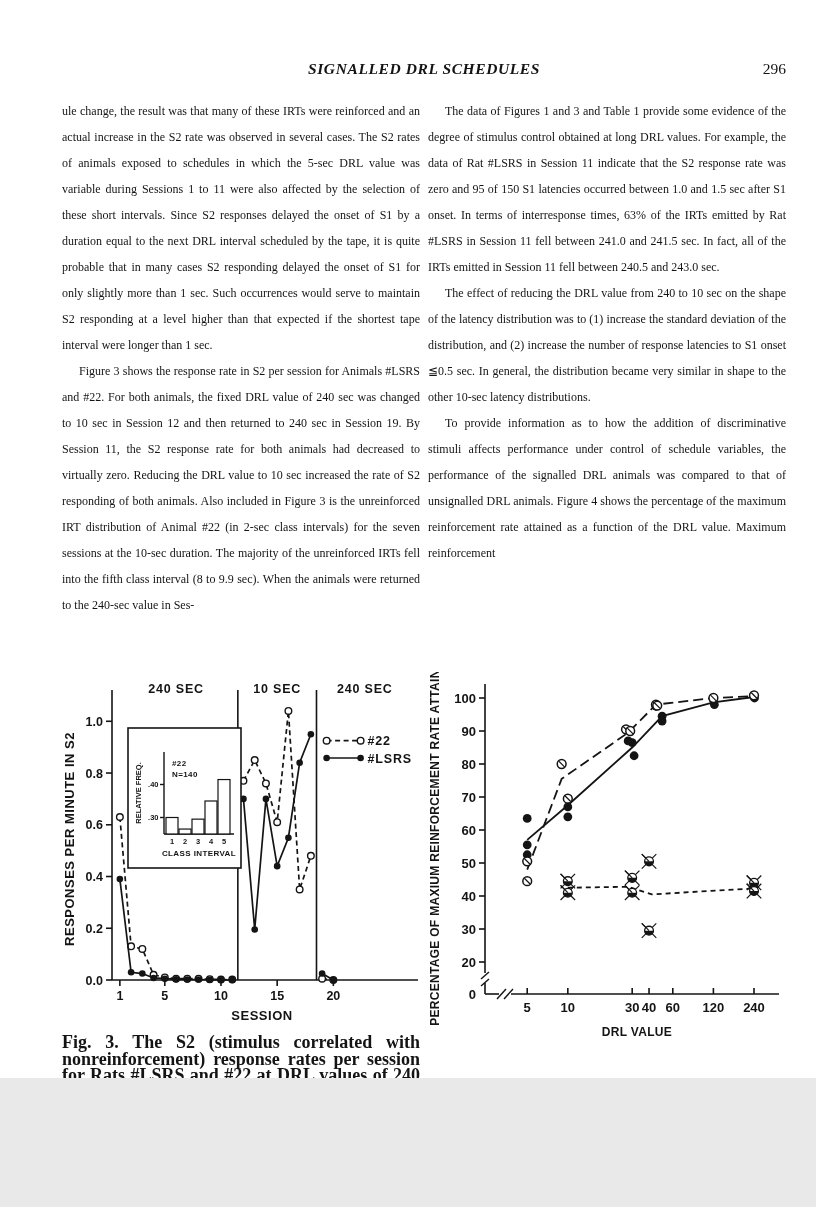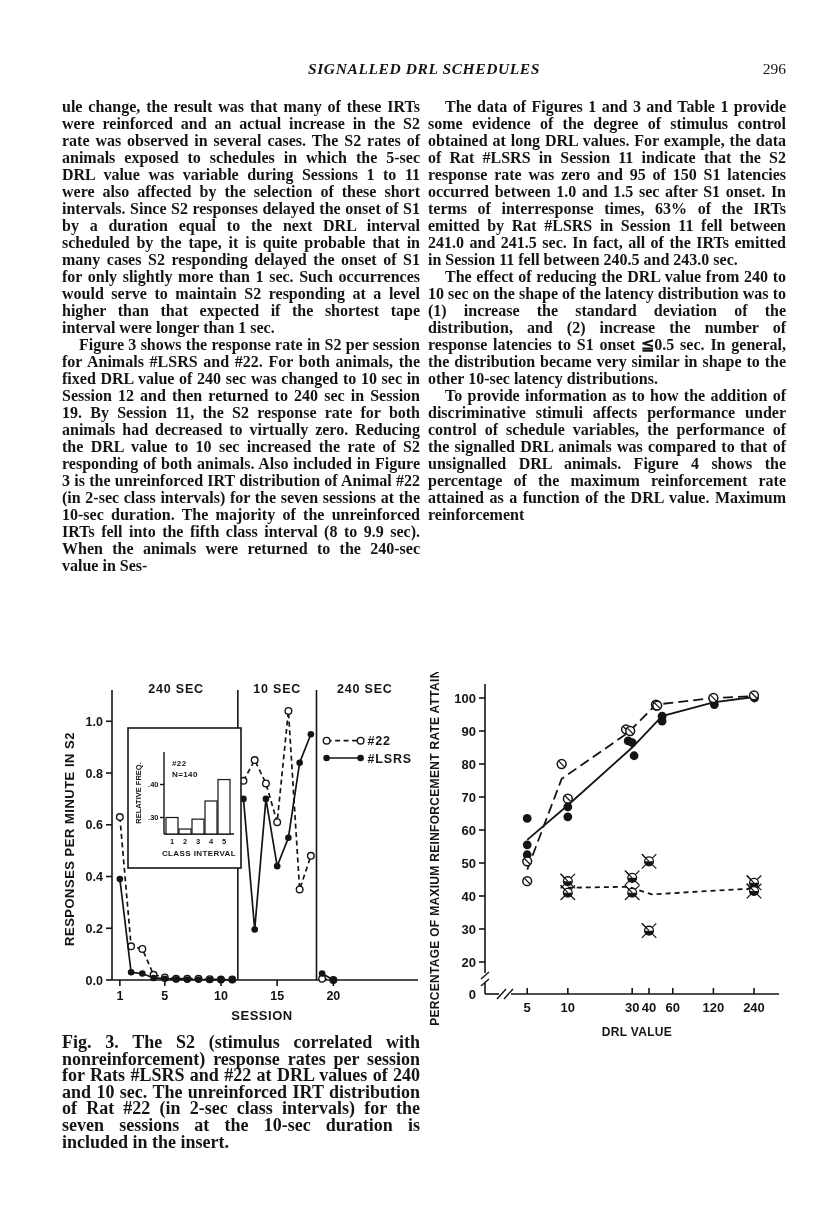--- a/index.html
+++ b/index.html
@@ -1,21 +1,21 @@
 <!DOCTYPE html>
 <html><head>
 <meta charset="utf-8">
 <style>
   html,body{margin:0;padding:0;background:#e9e9e9;}
-  .page{position:relative;width:816px;height:1207px;background:#ffffff;margin:0 auto;
+  .page{position:relative;width:816px;height:1078px;background:#ffffff;margin:0 auto;
         font-family:"Liberation Serif","DejaVu Serif",serif;color:#141414;overflow:hidden;}
   .running-head{position:absolute;left:62px;top:60px;width:724px;height:22px;}
   .rh-title{display:block;text-align:center;font-style:italic;font-size:15.5px;letter-spacing:0.6px;font-weight:bold;}
   .rh-page{position:absolute;right:0;top:0;font-size:15.5px;}
-  .col{position:absolute;width:358px;font-size:16px;line-height:17px;text-align:justify;font-weight:bold;}
+  .col{position:absolute;width:358px;font-size:12px;line-height:26px;text-align:justify;}
   .col p{margin:0;}
   .col p.indent{text-indent:17px;}
   #left-col{left:62px;top:98px;}
   #right-col{left:428px;top:98px;}
   .fig-block{position:absolute;}
   #fig3-block{left:62px;top:682px;width:358px;}
   #fig4-block{left:427px;top:672px;width:362px;}
   .fig-caption{font-size:18px;font-weight:bold;line-height:16.6px;text-align:justify;margin:6px 0 0 0;}
   svg{display:block;}
   svg text{fill:#141414;}

